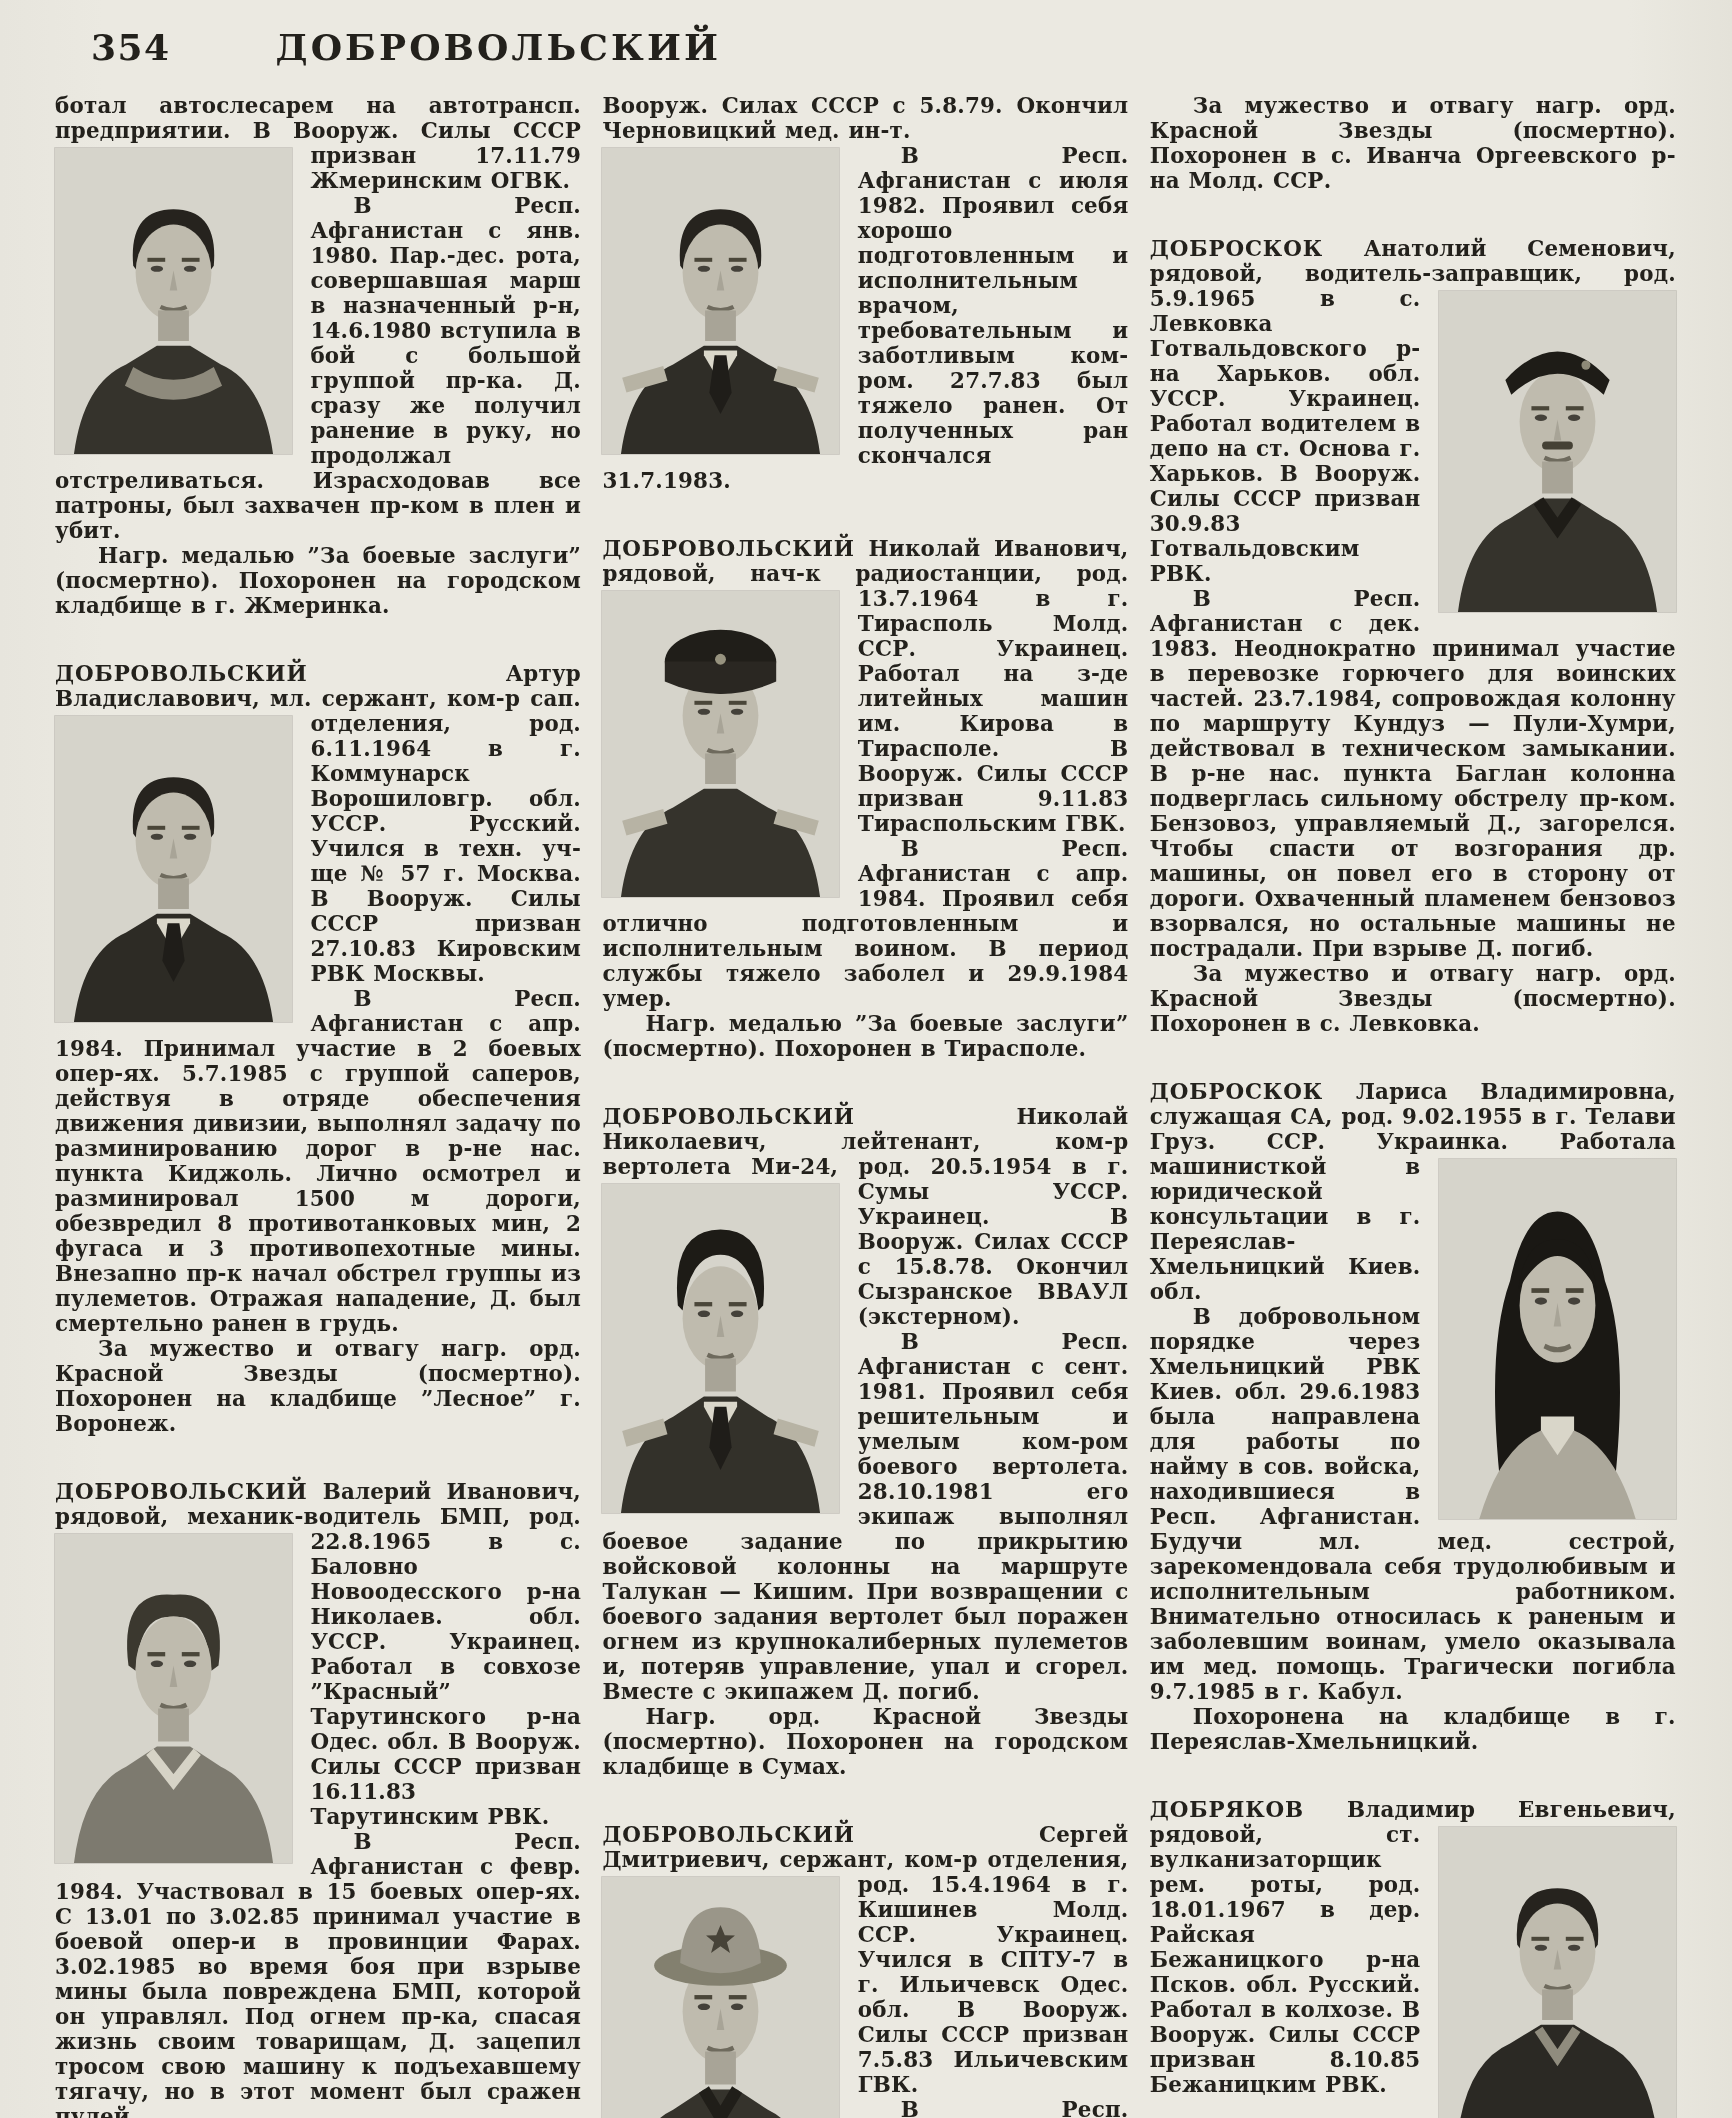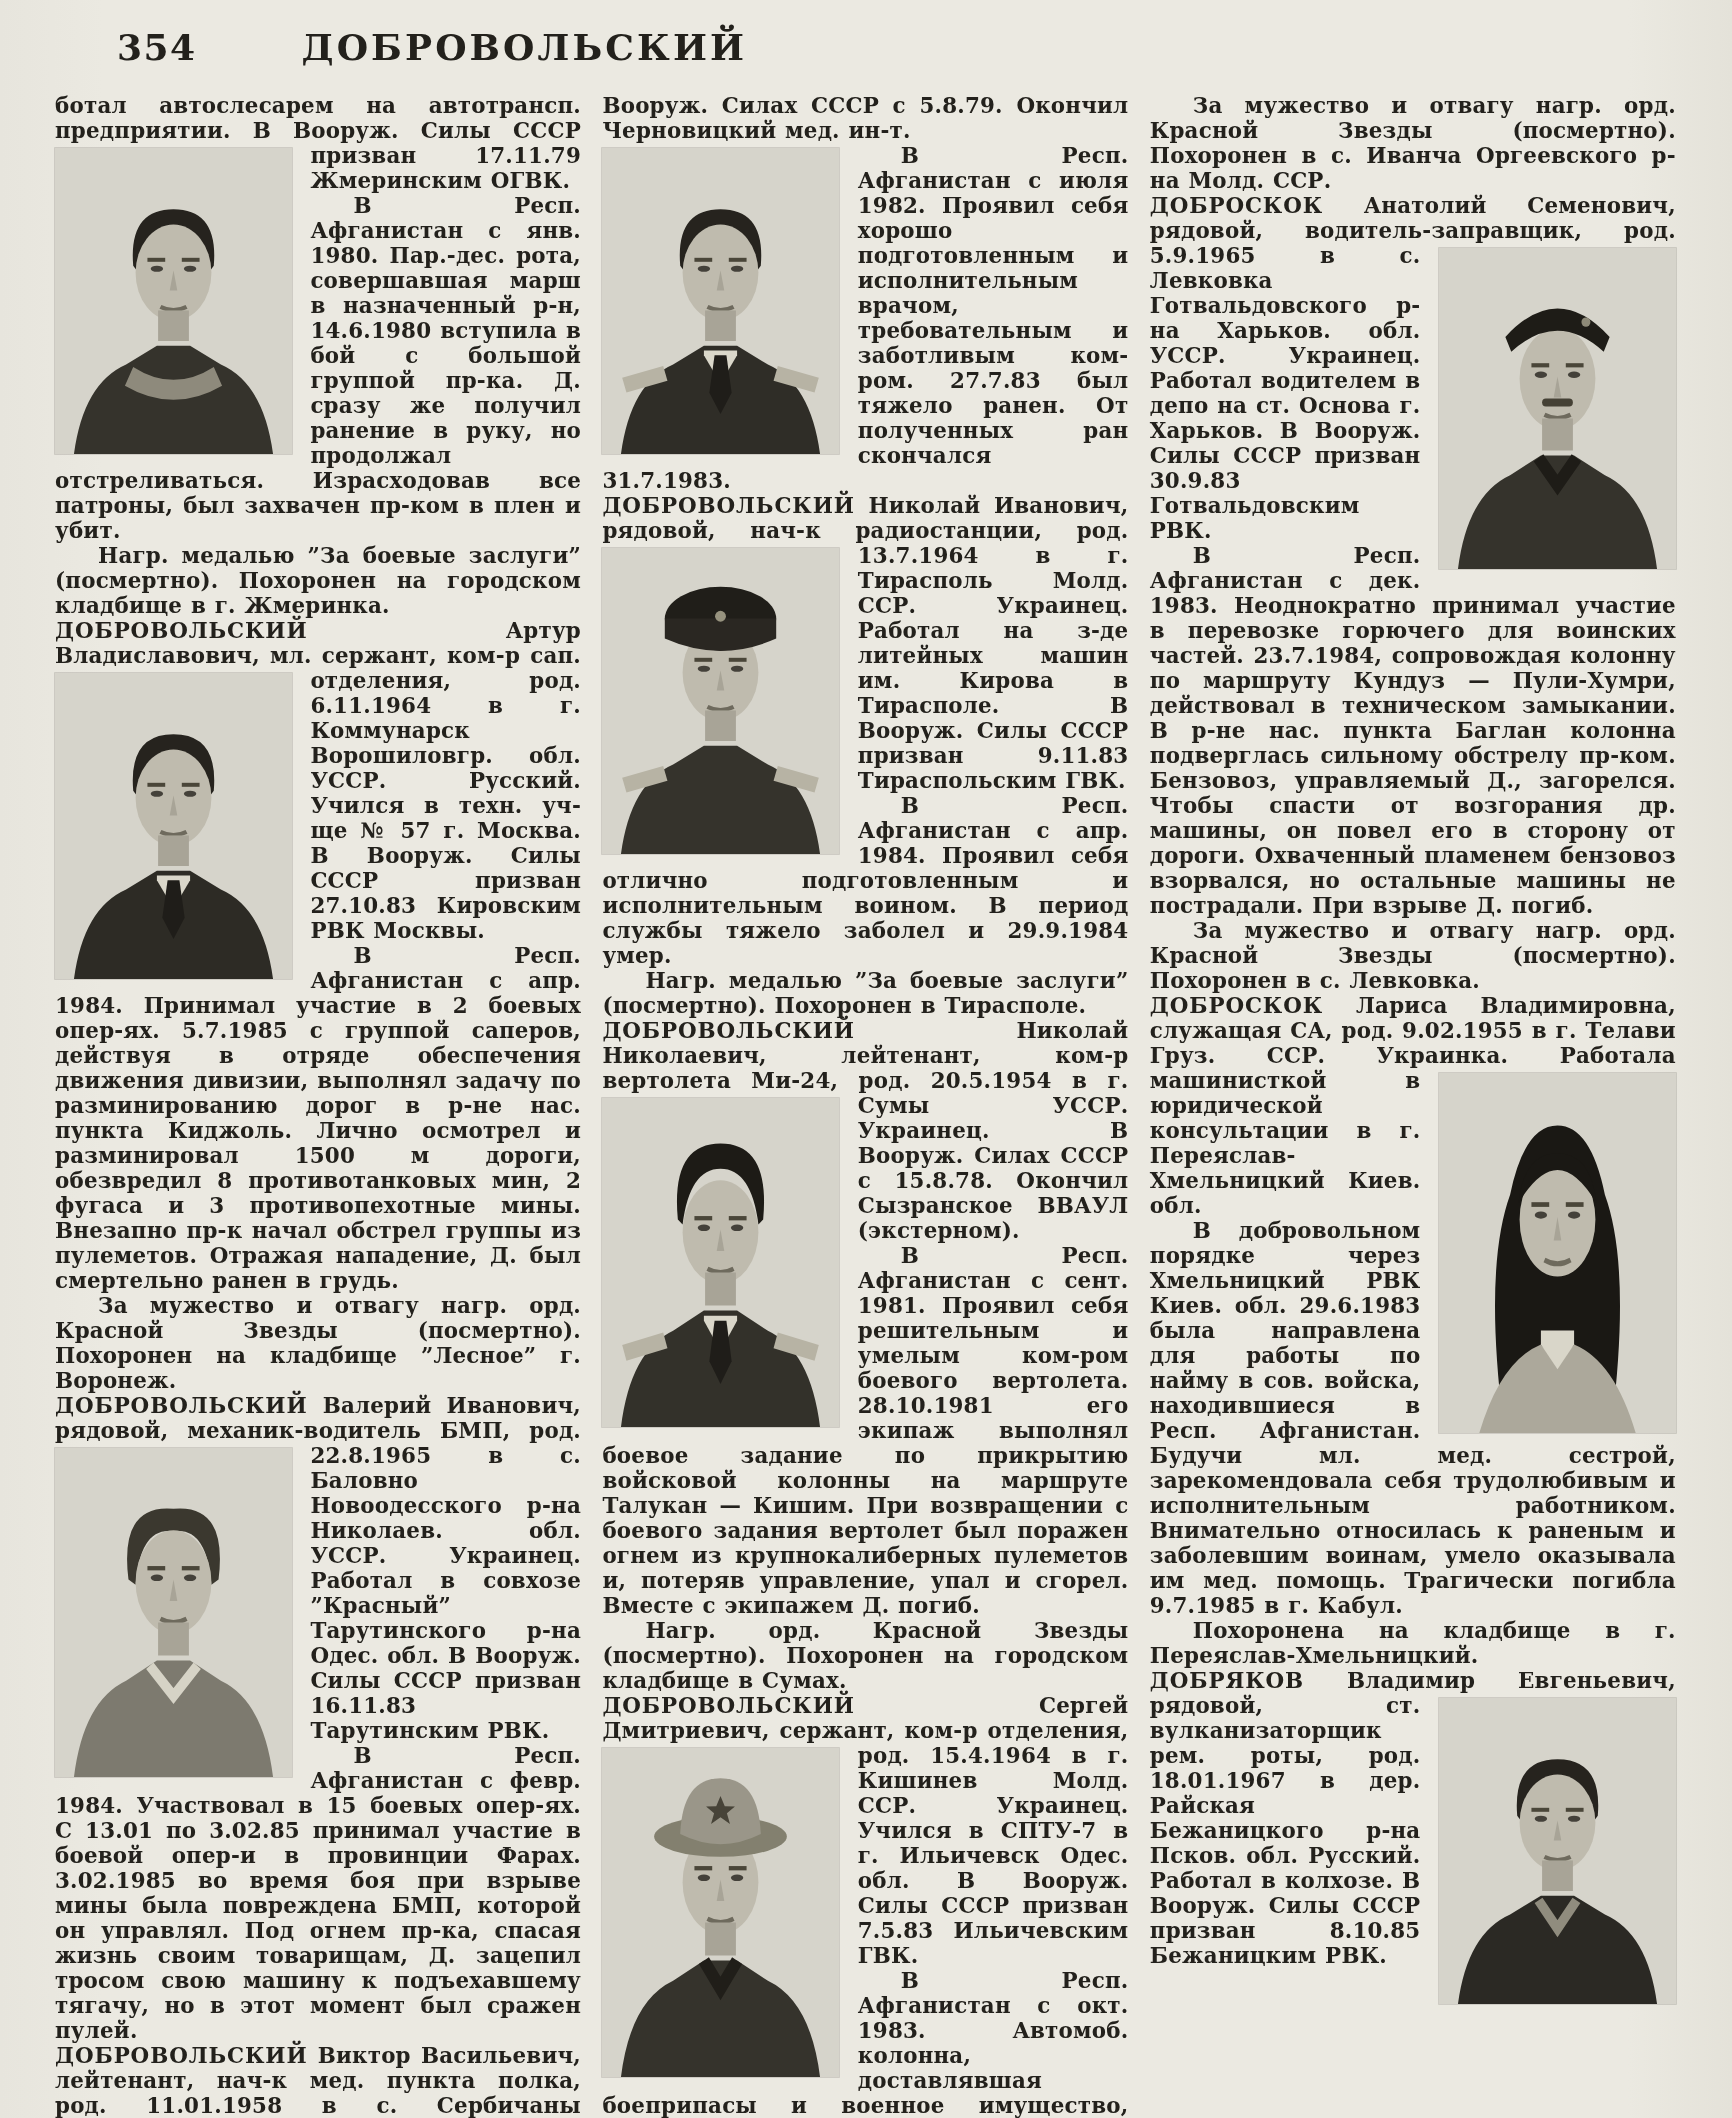--- a/index.html
+++ b/index.html
@@ -7,31 +7,31 @@
     width:1732px;height:2119px;overflow:hidden;
     background:#e9e7df;
     color:#23211c;
     font-family:"DejaVu Serif","Liberation Serif",serif;
     position:relative;
   }
   #sheet{position:absolute;inset:0;background:
     linear-gradient(90deg,#e7e5dd 0%,#ebe9e1 6%,#ebe9e1 94%,#e4e2d9 100%);}
   header.pagehead{
     position:relative;z-index:2;
-    padding:26px 0 0 91px;height:73px;box-sizing:border-box;margin-left:26px;
+    padding:26px 0 0 91px;height:73px;box-sizing:border-box;
   }
   .pgnum{font-size:36px;font-weight:bold;letter-spacing:1.5px;display:inline-block;vertical-align:top;}
   .runhead{font-size:36px;font-weight:bold;letter-spacing:3.1px;display:inline-block;margin-left:101px;vertical-align:top;}
   #columns{
     position:relative;z-index:2;
     display:flex;gap:21.4px;padding:20px 55px 0 55px;box-sizing:border-box;
   }
   .col{width:526px;flex:0 0 526px;}
   .entry{margin:0;font-weight:bold;}
-  .entry + .entry{}
+  .entry + .entry{margin-top:43px;}
   .entry p{
     margin:0;font-size:21.4px;line-height:25px;
     text-align:justify;letter-spacing:0.2px;word-spacing:1.1px;
   }
   .entry p.ind{text-indent:43px;}
   .entry b{letter-spacing:0.9px;}
   .ph{
     float:left;width:237px;margin:5.4px 18.4px 7.7px 0;
     background:#d7d5cc;
     box-shadow:inset 0 0 26px rgba(40,38,30,.22), 0 0 0 0.8px rgba(90,88,78,.25);

